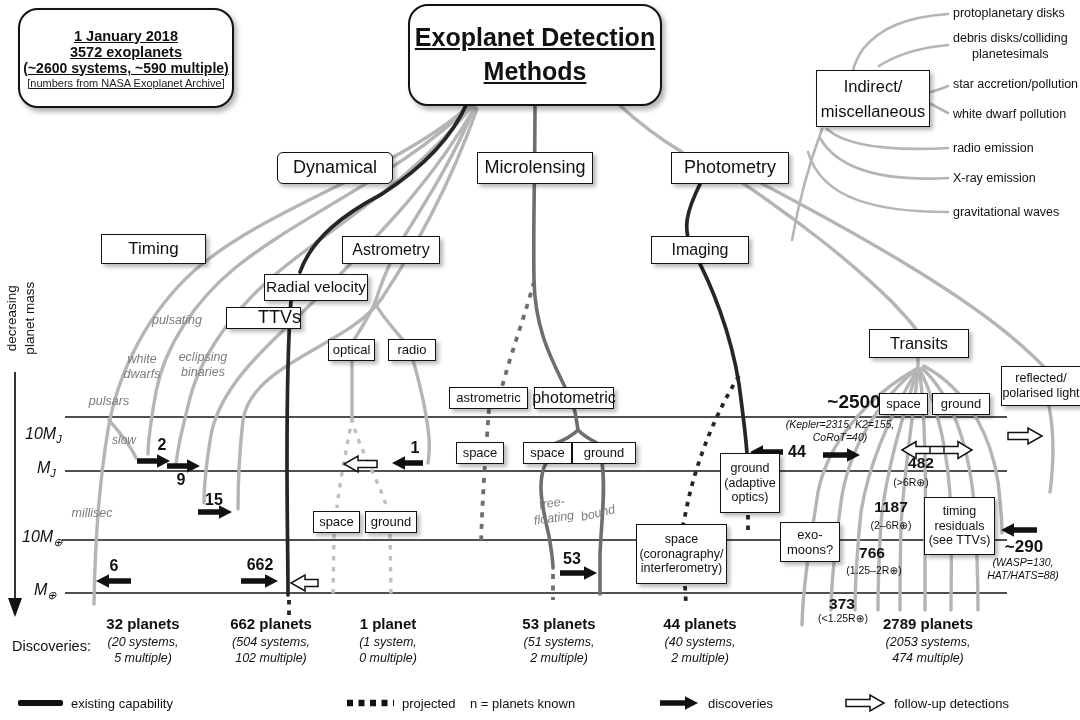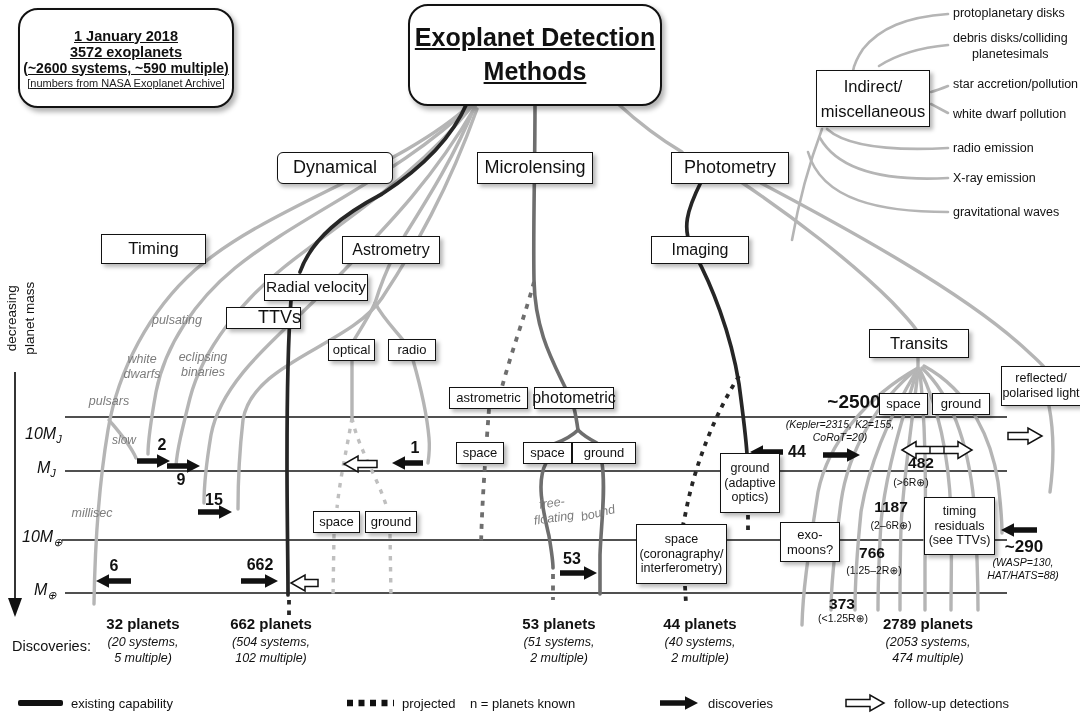--- a/index.html
+++ b/index.html
@@ -207,21 +207,21 @@
   <div class="num" style="left:150px;top:437px;width:24px;font-size:16px;">2</div>
   <div class="num" style="left:169px;top:472px;width:24px;font-size:16px;">9</div>
   <div class="num" style="left:198px;top:492px;width:32px;font-size:16px;">15</div>
   <div class="num" style="left:102px;top:558px;width:24px;font-size:16px;">6</div>
   <div class="num" style="left:240px;top:557px;width:40px;font-size:16px;">662</div>
   <div class="num" style="left:403px;top:440px;width:24px;font-size:16px;">1</div>
   <div class="num" style="left:556px;top:551px;width:32px;font-size:16px;">53</div>
   <div class="num" style="left:782px;top:444px;width:30px;font-size:16px;">44</div>
   <div class="num" style="left:826px;top:392px;width:56px;font-size:19px;">~2500</div>
   <div class="note pre" style="left:785px;top:418px;width:110px;">(Kepler=2315, K2=155,
-CoRoT=20)</div>
+CoRoT=40)</div>
   <div class="num" style="left:1000px;top:538px;width:48px;font-size:17px;">~290</div>
   <div class="note pre" style="left:978px;top:556px;width:90px;">(WASP=130,
 HAT/HATS=88)</div>
   <div class="num" style="left:901px;top:455px;width:40px;font-size:15.5px;">482</div>
   <div class="rad" style="left:889px;top:477px;width:44px;">(&gt;6R⊕)</div>
   <div class="num" style="left:868px;top:499px;width:46px;font-size:15.5px;">1187</div>
   <div class="rad" style="left:866px;top:520px;width:50px;">(2–6R⊕)</div>
   <div class="num" style="left:852px;top:545px;width:40px;font-size:15.5px;">766</div>
   <div class="rad" style="left:842px;top:565px;width:64px;">(1.25–2R⊕)</div>
   <div class="num" style="left:822px;top:596px;width:40px;font-size:15.5px;">373</div>
@@ -231,20 +231,25 @@
   <div class="dcol" style="left:78px;top:615px;">
       <div class="dn">32 planets</div>
       <div class="dd pre">(20 systems,
 5 multiple)</div>
     </div>
   <div class="dcol" style="left:206px;top:615px;">
       <div class="dn">662 planets</div>
       <div class="dd pre">(504 systems,
 102 multiple)</div>
     </div>
+  <div class="dcol" style="left:323px;top:615px;">
+      <div class="dn">1 planet</div>
+      <div class="dd pre">(1 system,
+0 multiple)</div>
+    </div>
   <div class="dcol" style="left:494px;top:615px;">
       <div class="dn">53 planets</div>
       <div class="dd pre">(51 systems,
 2 multiple)</div>
     </div>
   <div class="dcol" style="left:635px;top:615px;">
       <div class="dn">44 planets</div>
       <div class="dd pre">(40 systems,
 2 multiple)</div>
     </div>

